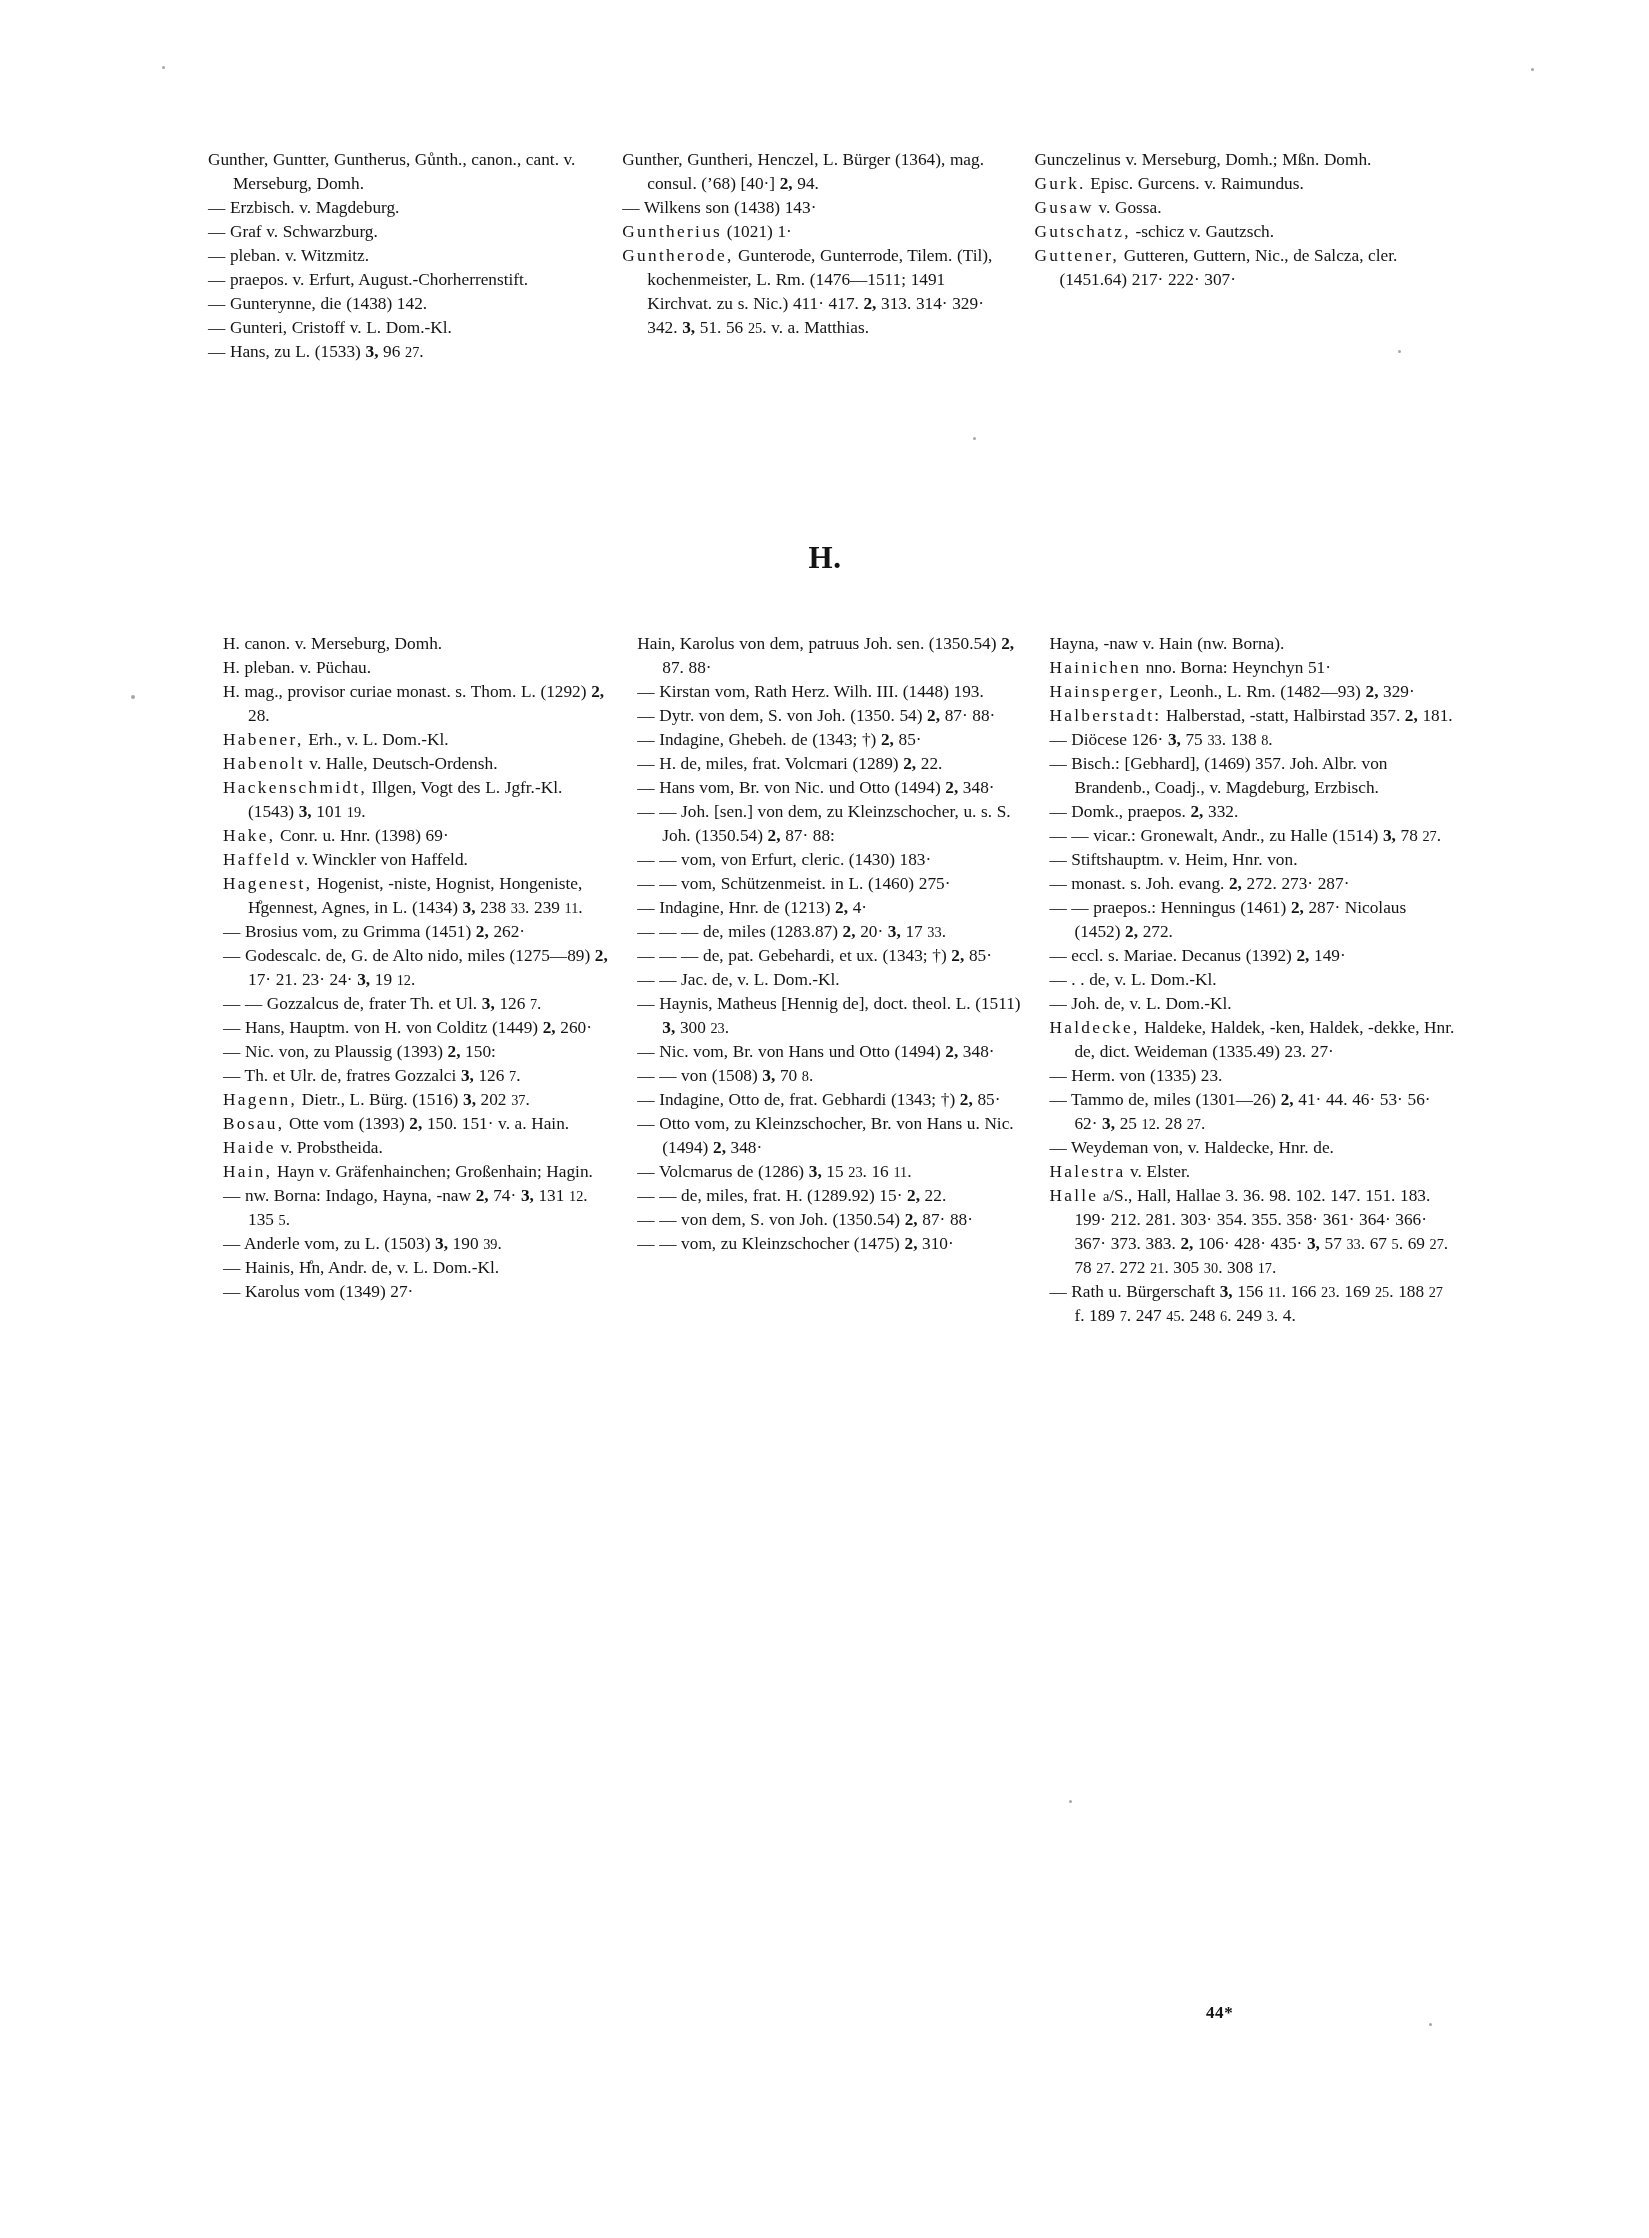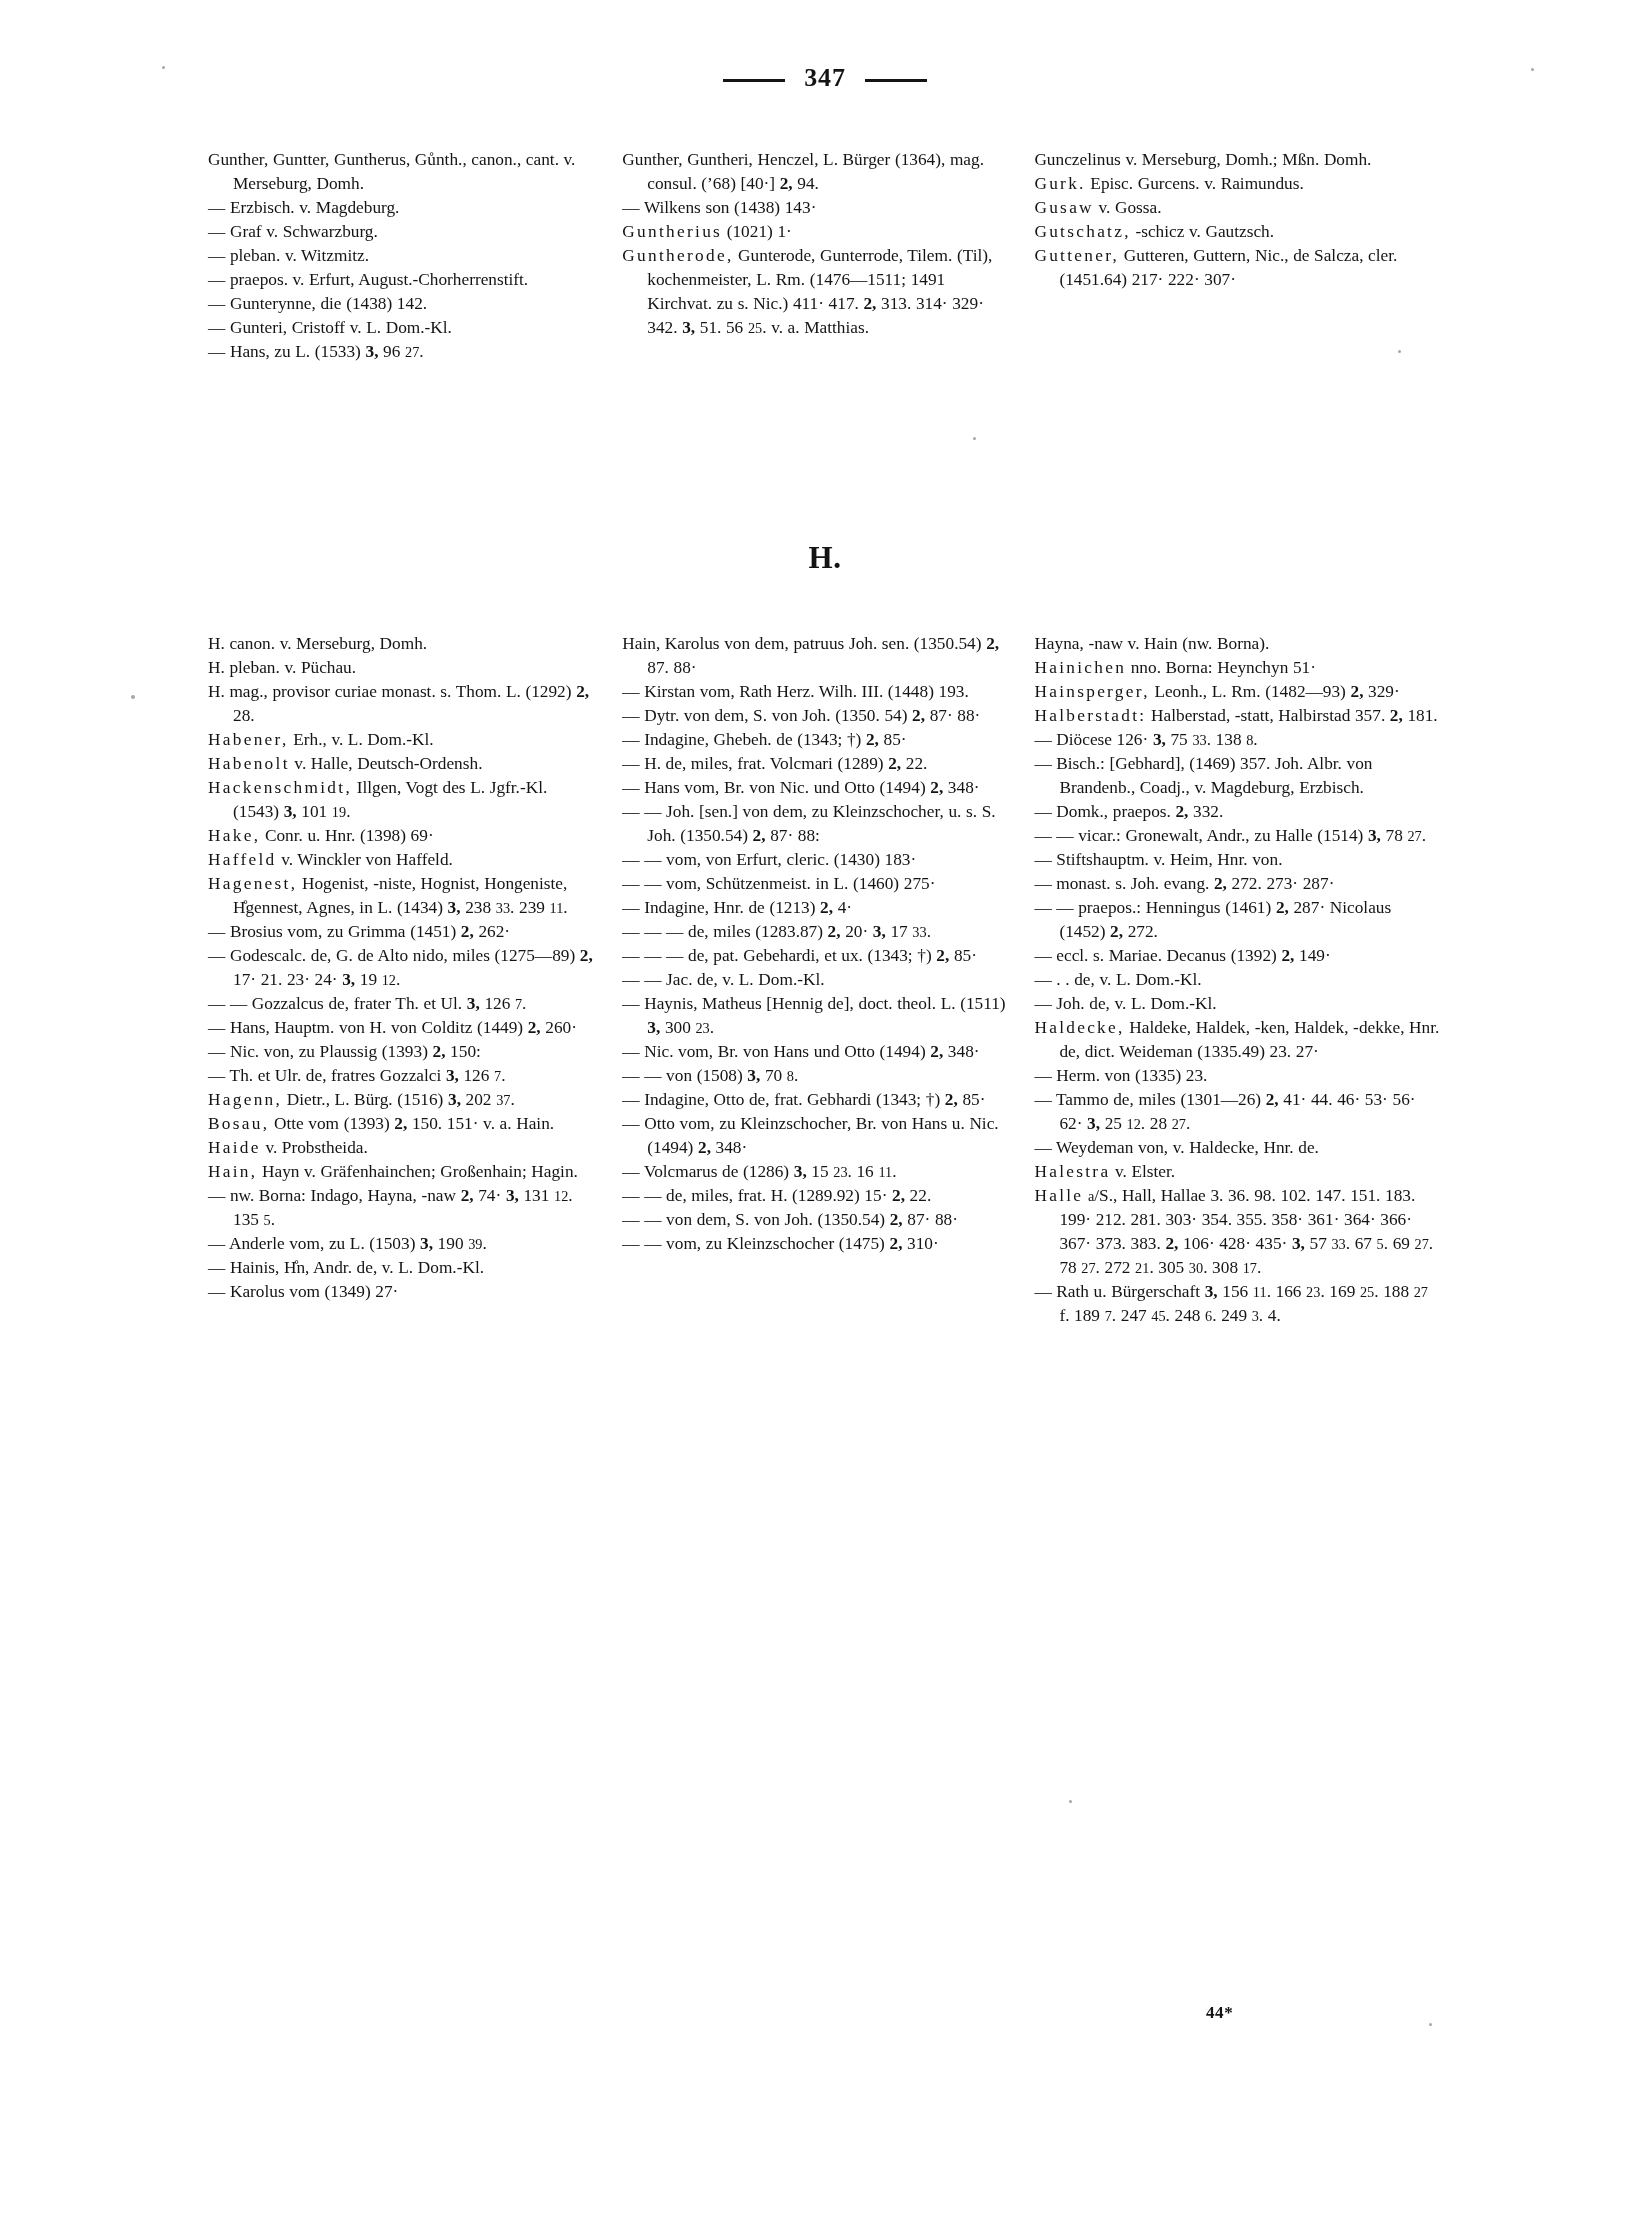--- a/index.html
+++ b/index.html
@@ -96,21 +96,21 @@
     text-align: center;
     font-size: 31px;
     font-weight: bold;
     line-height: 1;
     letter-spacing: 0.6px;
   }
 
   
   .cols2 {
     position: absolute;
-    left: 208px;
+    left: 223px;
     top: 632px;
     width: 1233px;
     display: flex;
   }
 
   
   .signature {
     position: absolute;
     left: 1206px;
     top: 2003px;
@@ -125,25 +125,20 @@
     background: #5d5d5d;
     border-radius: 50%;
     opacity: .55;
   }
 </style>
 </head>
 <body>
 
 <div class="page">
 
-  <div class="runhead">
-    <span class="rule"></span>
-    <span class="folio">347</span>
-    <span class="rule"></span>
-  </div>
 
   <div class="cols" id="top-block">
       <div class="col">
         <div class="entry"><span class="hw">Gunther,</span> Guntter, Guntherus, Gůnth., canon., cant. v. Merseburg, Domh.</div>
         <div class="entry gap">— Erzbisch. v. Magdeburg.</div>
         <div class="entry">— Graf v. Schwarzburg.</div>
         <div class="entry">— pleban. v. Witzmitz.</div>
         <div class="entry">— praepos. v. Erfurt, August.-Chorherrenstift.</div>
         <div class="entry gap">— Gunterynne, die (1438) 142.</div>
         <div class="entry">— Gunteri, Cristoff v. L. Dom.-Kl.</div>

